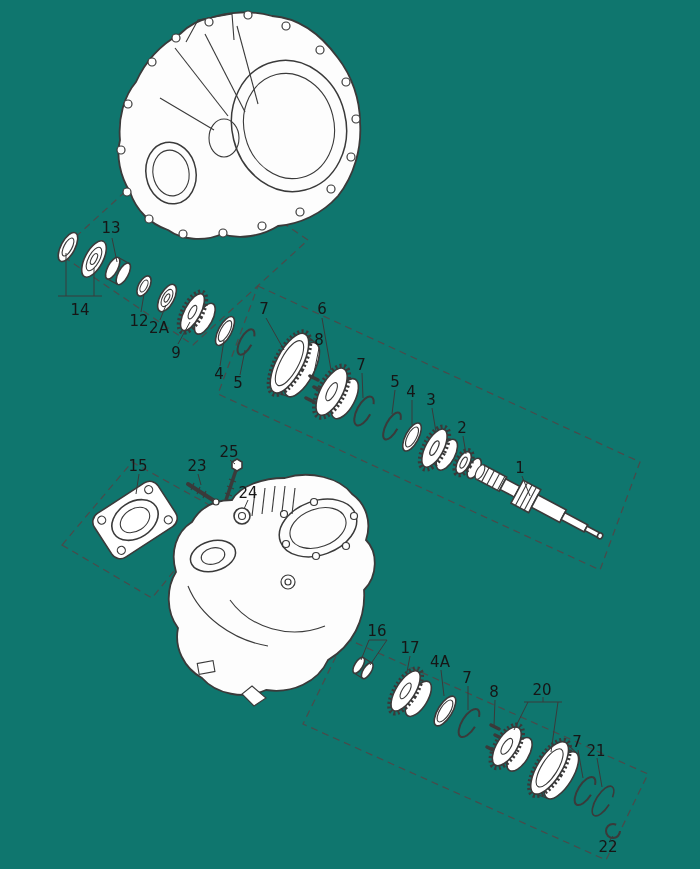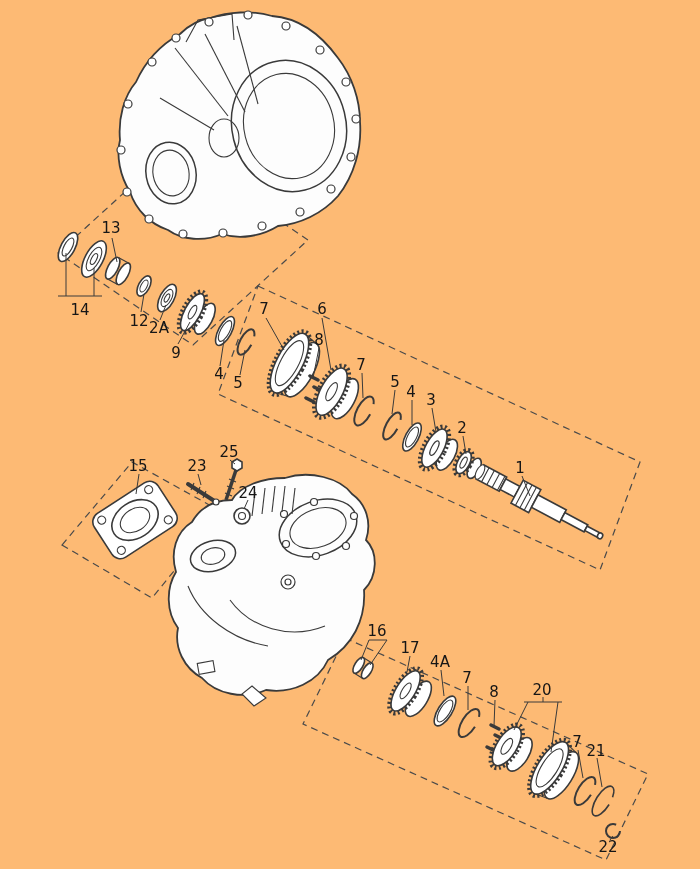--- a/index.html
+++ b/index.html
@@ -1,16 +1,16 @@
 <!DOCTYPE html>
 <html><head>
 <meta charset="utf-8">
 <style>
   html,body{margin:0;padding:0;background:#ffffff;}
-  .stage{position:relative;width:700px;height:869px;background:#fdba74;overflow:hidden;
+  .stage{position:relative;width:700px;height:869px;background:#0f766e;overflow:hidden;
          font-family:"DejaVu Sans",sans-serif;}
   svg{position:absolute;left:0;top:0;}
   .pw{fill:#ffffff;stroke:#3a3a3a;stroke-width:1.6;}
   .pt{fill:#ffffff;stroke:#3a3a3a;stroke-width:1.1;}
   .hs{fill:#fdfdfd;stroke:#3a3a3a;stroke-width:1.8;}
   .ln{fill:none;stroke:#3a3a3a;stroke-width:1.5;}
   .ln2{fill:none;stroke:#3a3a3a;stroke-width:1.1;}
   .teeth{fill:none;stroke:#3a3a3a;stroke-width:4.5;stroke-dasharray:2 2.3;}
   .snap{fill:none;stroke:#3a3a3a;stroke-width:2;}
   .key{stroke:#3a3a3a;stroke-width:3.5;stroke-linecap:round;}

